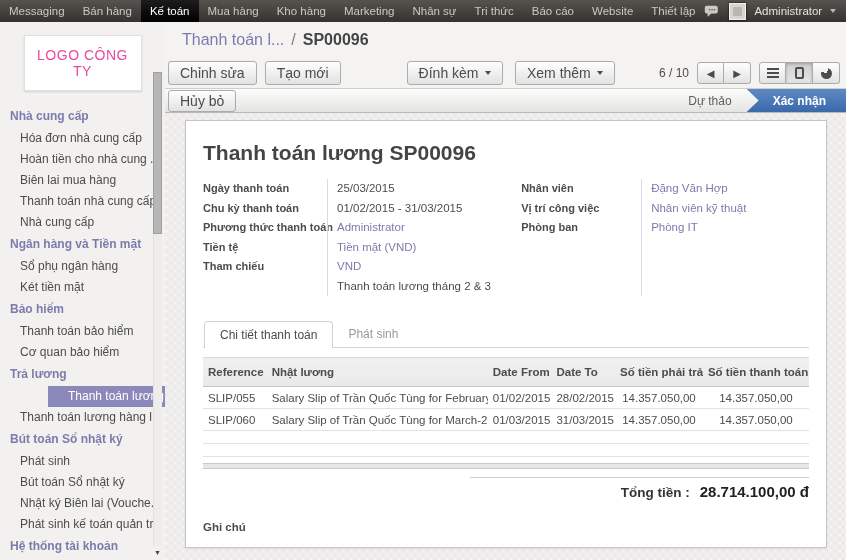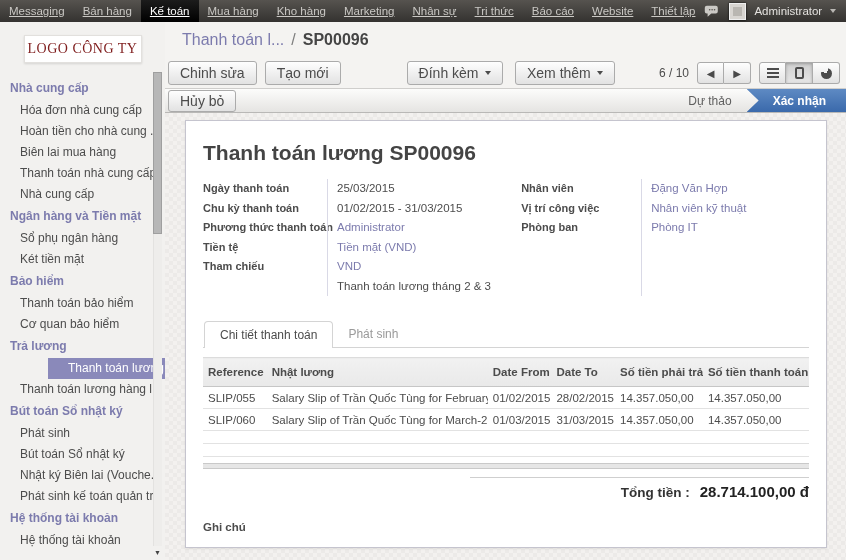--- a/index.html
+++ b/index.html
@@ -2,39 +2,39 @@
 <html><head>
 <meta charset="utf-8">
 <style>
   * { box-sizing: border-box; margin: 0; padding: 0; }
   html,body { width:846px; height:560px; overflow:hidden;
     font-family:"Liberation Sans", sans-serif; background:#fff; }
 
   
   .navbar { height:22px; display:flex; align-items:stretch;
     background:linear-gradient(#56534f,#343230); font-size:11.5px; }
-  .nav-item { color:#cac8c4; line-height:22px; padding:0 9px; cursor:pointer; white-space:nowrap;text-decoration:underline; }
+  .nav-item { color:#cac8c4; line-height:22px; padding:0 9px; cursor:pointer; white-space:nowrap; }
   .nav-item.active { background:linear-gradient(#1c1c1c,#000); color:#fff; }
   .nav-right { margin-left:auto; display:flex; align-items:center; gap:8px; padding-right:10px; }
   .chat-icon svg { display:block; }
   .avatar { width:17px; height:17px; background:#d8d5d1; border:1px solid #efefef;
     box-shadow:0 0 2px #000; display:inline-block; position:relative; }
   .avatar i { position:absolute; inset:3px; background:#b9b6b1; display:block; }
   .nav-user { color:#e4e2df; font-size:11.5px; }
   .caret-down { width:0; height:0; border-left:3.5px solid transparent;
     border-right:3.5px solid transparent; border-top:4px solid #b9b7b3; display:inline-block; }
 
   
   .main { display:flex; height:538px; }
 
   
   .sidebar { width:165px; background:#f2f1ef; position:relative; flex:none; overflow:hidden; }
   .logo-box { width:118px; margin:13px auto 14px; background:#fff; border:1px solid #e2e0dd;
-    box-shadow:0 1px 2px rgba(0,0,0,.12); text-align:center; padding:5px 2px;
-    font-family:Liberation Serif, serif; font-size:14px; color:#7f1d1d; letter-spacing:.5px; }
+    box-shadow:0 1px 2px rgba(0,0,0,.12); text-align:center; padding:11px 2px;
+    font-family:Liberation Sans, sans-serif; font-size:14px; color:#ec4899; letter-spacing:.5px; }
   .side-nav { font-size:12px; }
   .side-section { color:#7c7bad; font-weight:bold; padding:5px 12px 5px 10px; line-height:13px; }
   .side-item { color:#4c4c4c; padding:4px 12px 4px 20px; line-height:13px; cursor:pointer;
     white-space:nowrap; overflow:hidden; }
   .side-item.selected { background:#8a89ba; color:#fff; width:153px;margin-left:48px; }
   .side-scroll-up { position:absolute; top:64px; right:2px; width:11px; text-align:center;
     font-size:7px; color:#444; line-height:8px; cursor:pointer; }
   .side-scroll-down { position:absolute; bottom:3px; right:2px; width:11px; text-align:center;
     font-size:7px; color:#444; line-height:8px; cursor:pointer; }
   .side-scroll-track { position:absolute; top:76px; bottom:14px; right:3px; width:9px;
@@ -116,21 +116,21 @@
   .tab { font-size:12px; padding:6px 15px; cursor:pointer; }
   .tab.active { background:#fff; color:#4c4c4c; border:1px solid #d4d4d4; border-bottom:none;
     border-radius:4px 4px 0 0; margin-bottom:-1px; }
   .tab.inactive { color:#9a9a9a; }
 
   table.lines { width:100%; border-collapse:collapse; margin-top:9px; font-size:11.5px;
     table-layout:fixed; }
   table.lines th { background:linear-gradient(#f1f1f1,#e9e9e9); color:#4c4c4c;
     font-weight:bold; text-align:left; padding:8px 5px; border-top:1px solid #dcdcdc;
     border-bottom:1px solid #c6c6c6; white-space:nowrap; overflow:hidden; font-size:11.5px; }
-  table.lines th.num, table.lines td.num { text-align:left; }
+  table.lines th.num, table.lines td.num { text-align:center; }
   table.lines td { color:#4c4c4c; padding:4.5px 5px; border-bottom:1px solid #e2e2e2;
     white-space:nowrap; overflow:hidden; cursor:pointer; }
   table.lines tr.empty td { height:13px; cursor:default; }
 
   .hscroll { height:6px; background:#e6e6e6; border-top:1px solid #c9c9c9;
     border-bottom:1px solid #c9c9c9; margin-top:6px; }
 
   .total-wrap { display:flex; justify-content:flex-end; margin-top:8px; }
   .total-box { width:56%; border-top:1px solid #cfcfcf; padding-top:5px;
     display:flex; justify-content:flex-end; align-items:baseline; gap:10px; }

